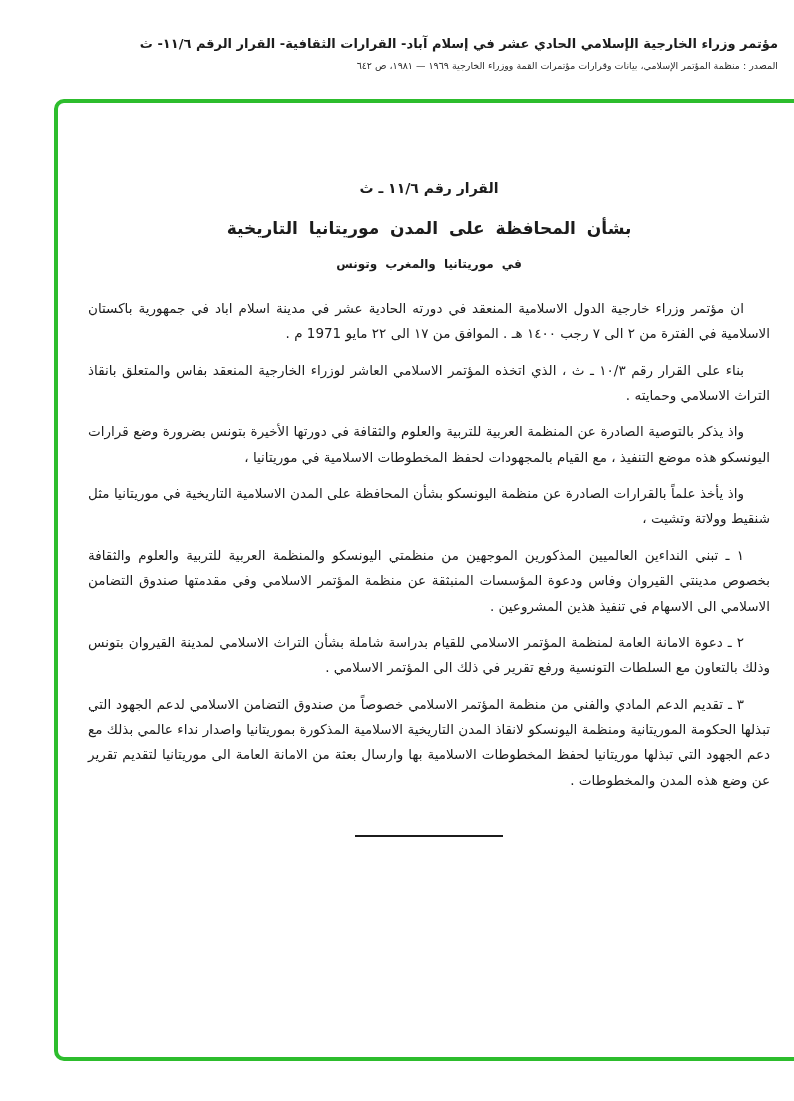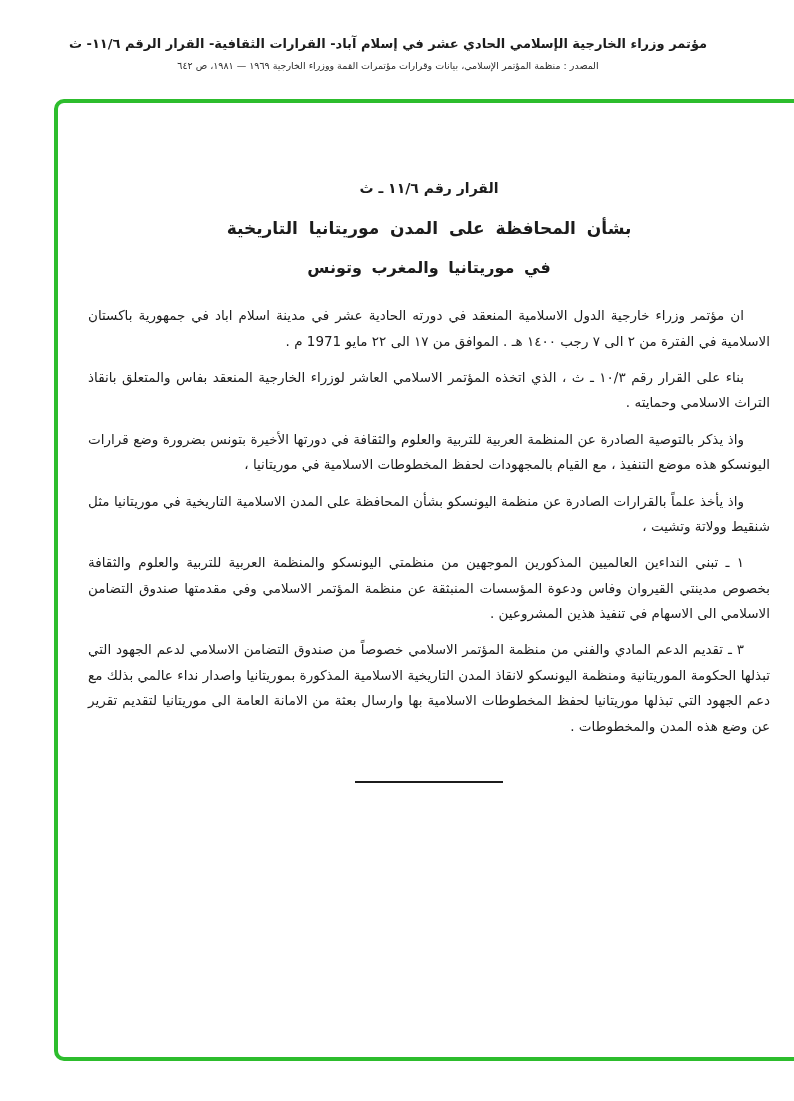--- a/index.html
+++ b/index.html
@@ -14,23 +14,23 @@
     font-family: "DejaVu Sans", sans-serif;
     color: #1c1c1c;
     overflow: hidden;
   }
 
   
   .doc-header {
     position: absolute;
     top: 36px;
     left: 30px;
-    right: 48px;
+    right: 16px;
     direction: rtl;
-    text-align: center;
+    text-align: right;
   }
   .header-title {
     font-size: 13px;
     font-weight: bold;
     letter-spacing: 0.2px;
   }
   .header-source {
     margin-top: 9px;
     font-size: 9.5px;
     color: #2a2a2a;
@@ -73,21 +73,21 @@
     font-size: 14px;
     letter-spacing: 1.5px;
     margin-bottom: 12px;
   }
   .title-l2 {
     font-size: 17px;
     word-spacing: 5px;
     margin-bottom: 8px;
   }
   .title-l3 {
-    font-size: 16px;
+    font-size: 12px;
     word-spacing: 4px;
   }
 
   .doc-content p {
     margin: 0 0 11px 0;
     text-indent: 26px;
   }
 
   p.decision-intro {
     text-indent: 10px;
@@ -124,19 +124,20 @@
     <p>بناء على القرار رقم ١٠/٣ ـ ث ، الذي اتخذه المؤتمر الاسلامي العاشر لوزراء الخارجية المنعقد بفاس والمتعلق بانقاذ التراث الاسلامي وحمايته .</p>
 
 
     <p>واذ يذكر بالتوصية الصادرة عن المنظمة العربية للتربية والعلوم والثقافة في دورتها الأخيرة بتونس بضرورة وضع قرارات اليونسكو هذه موضع التنفيذ ، مع القيام بالمجهودات لحفظ المخطوطات الاسلامية في موريتانيا ،</p>
 
     <p>واذ يأخذ علماً بالقرارات الصادرة عن منظمة اليونسكو بشأن المحافظة على المدن الاسلامية التاريخية في موريتانيا مثل شنقيط وولاتة وتشيت ،</p>
 
 
     <p>١ ـ تبني النداءين العالميين المذكورين الموجهين من منظمتي اليونسكو والمنظمة العربية للتربية والعلوم والثقافة بخصوص مدينتي القيروان وفاس ودعوة المؤسسات المنبثقة عن منظمة المؤتمر الاسلامي وفي مقدمتها صندوق التضامن الاسلامي الى الاسهام في تنفيذ هذين المشروعين .</p>
 
+    <p>٢ ـ دعوة الامانة العامة لمنظمة المؤتمر الاسلامي للقيام بدراسة شاملة بشأن التراث الاسلامي لمدينة القيروان بتونس وذلك بالتعاون مع السلطات التونسية ورفع تقرير في ذلك الى المؤتمر الاسلامي .</p>
 
     <p>٣ ـ تقديم الدعم المادي والفني من منظمة المؤتمر الاسلامي خصوصاً من صندوق التضامن الاسلامي لدعم الجهود التي تبذلها الحكومة الموريتانية ومنظمة اليونسكو لانقاذ المدن التاريخية الاسلامية المذكورة بموريتانيا واصدار نداء عالمي بذلك مع دعم الجهود التي تبذلها موريتانيا لحفظ المخطوطات الاسلامية بها وارسال بعثة من الامانة العامة الى موريتانيا لتقديم تقرير عن وضع هذه المدن والمخطوطات .</p>
 
     <div class="sig-line"></div>
 
   </div>
 </div>
 
 </body></html>

